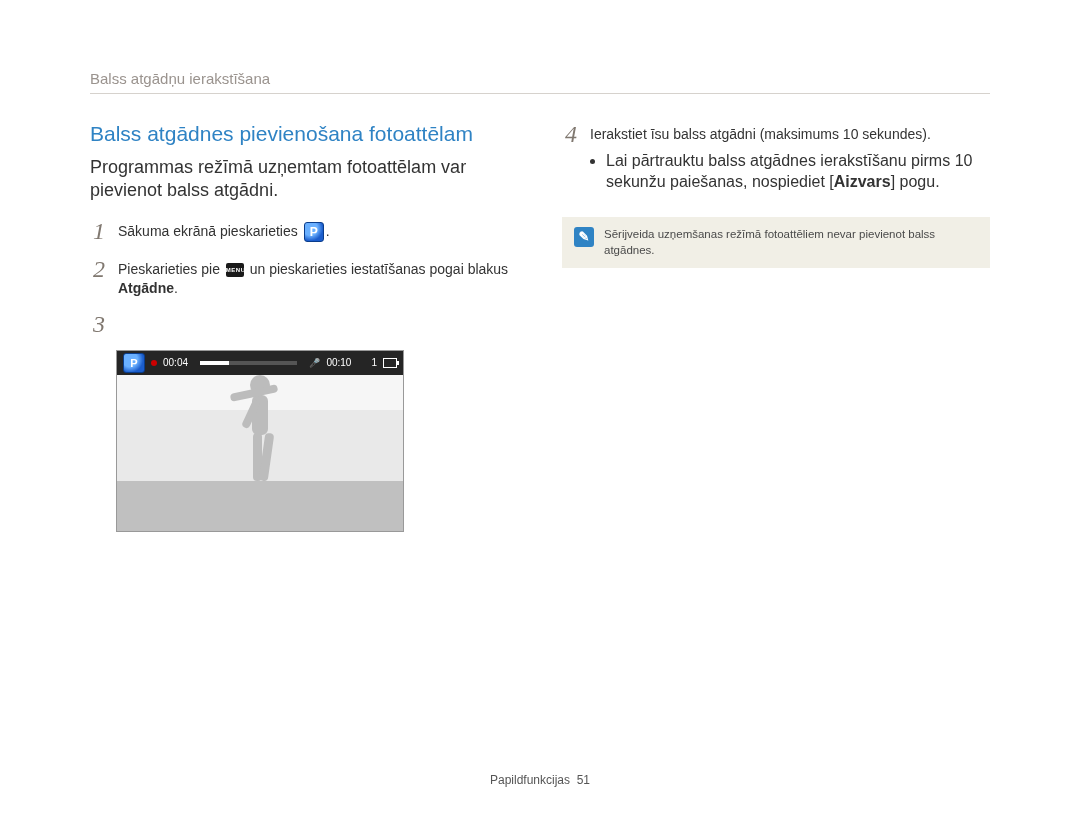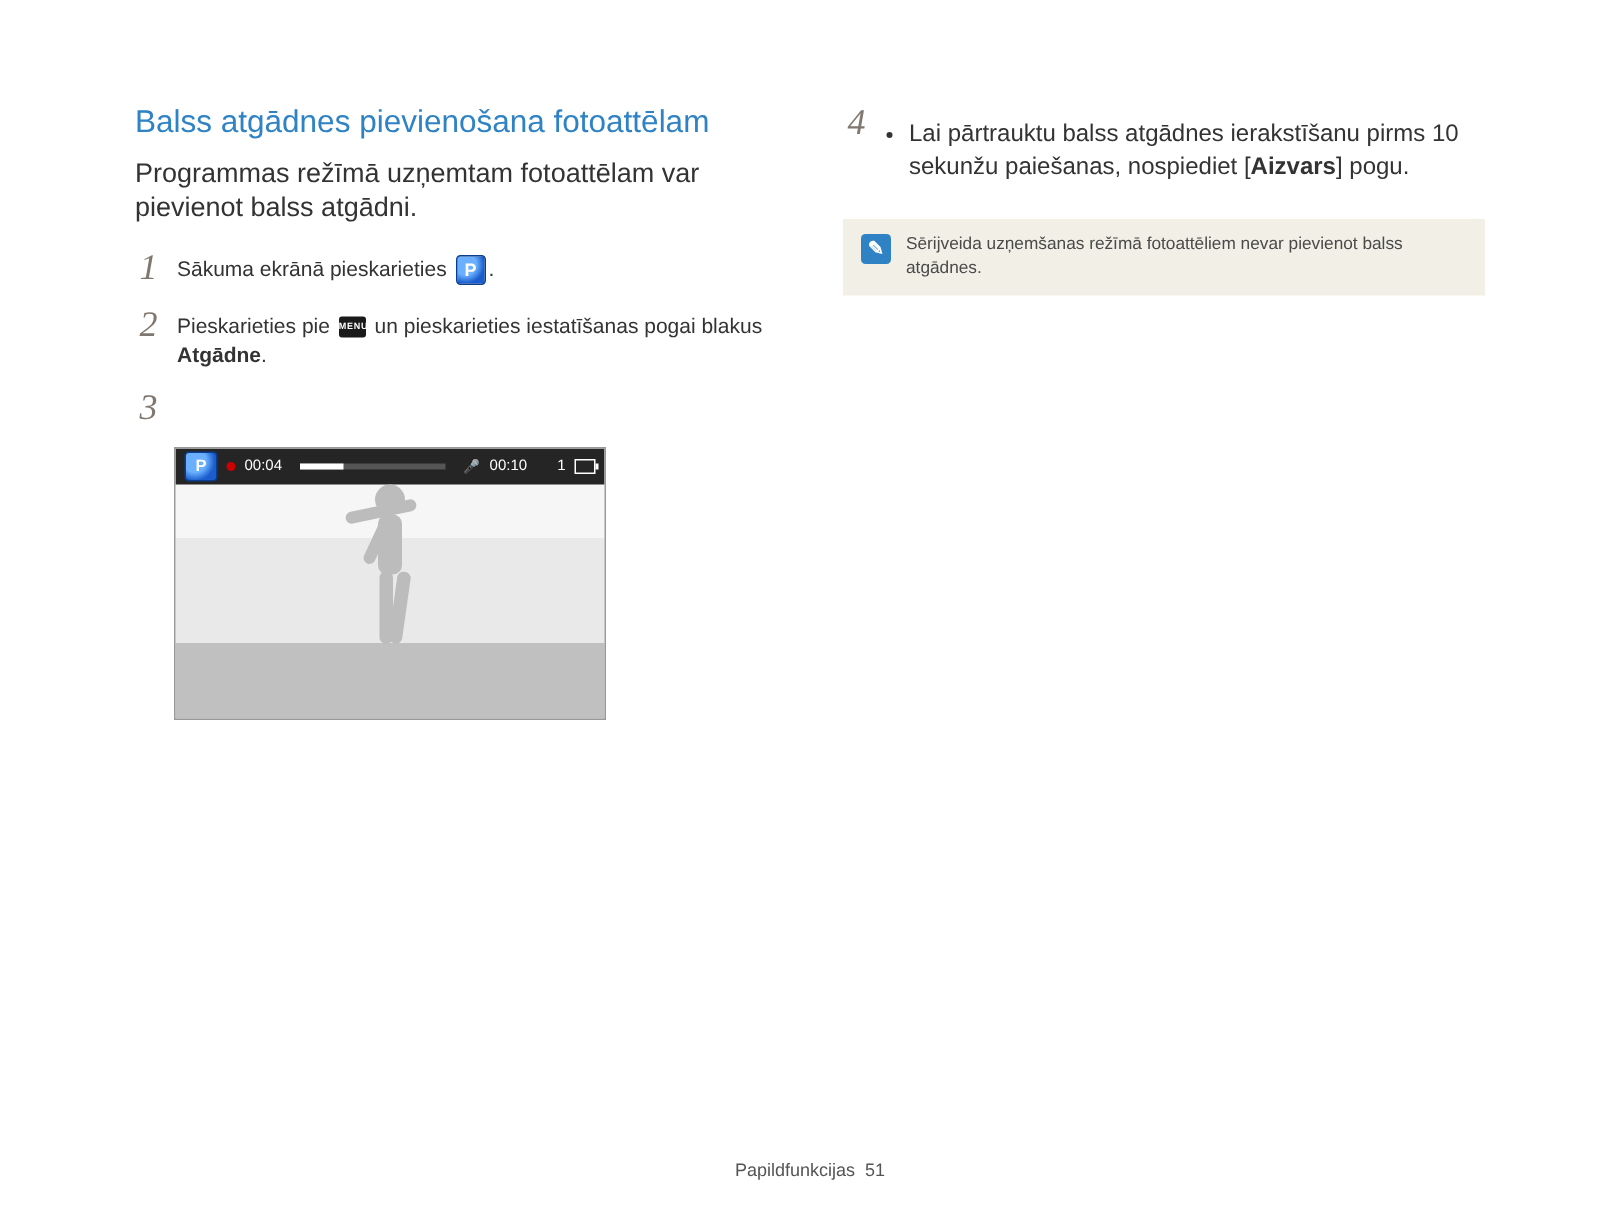--- a/index.html
+++ b/index.html
@@ -38,20 +38,21 @@
   
   .note{display:flex;gap:10px;background:#f1efe6;padding:10px 12px;margin-top:20px;font-size:11.5px;color:#4a4a4a;line-height:1.35}
   .note-icon{flex:0 0 20px;height:20px;border-radius:3px;background:#2f83c4;color:#fff;display:flex;align-items:center;justify-content:center;font-weight:700;font-size:13px}
   
   .footer{position:absolute;left:0;right:0;bottom:28px;text-align:center;font-size:12px;color:#555}
 </style>
 </head>
 <body>
 
 <div class="page">
+  <div class="header-line">Balss atgādņu ierakstīšana</div>
 
   <div class="cols">
 
     <div class="col">
       <h2>Balss atgādnes pievienošana fotoattēlam</h2>
       <div class="intro">Programmas režīmā uzņemtam fotoattēlam var pievienot balss atgādni.</div>
 
       <ol class="steps">
         <li>
           <span class="num">1</span>
@@ -105,20 +106,21 @@
             </svg>
         </div>
       </div>
     </div>
 
     <div class="col">
       <ol class="steps">
         <li>
           <span class="num">4</span>
           <span class="body">
+            <span>Ierakstiet īsu balss atgādni (maksimums 10 sekundes).</span>
             <ul class="sub">
                 <li>
               <span>Lai pārtrauktu balss atgādnes ierakstīšanu pirms 10 sekunžu paiešanas, nospiediet [</span><strong class="kw">Aizvars</strong><span>] pogu.</span>
             </li>
               </ul>
           </span>
         </li>
       </ol>
 
       <div class="note">

